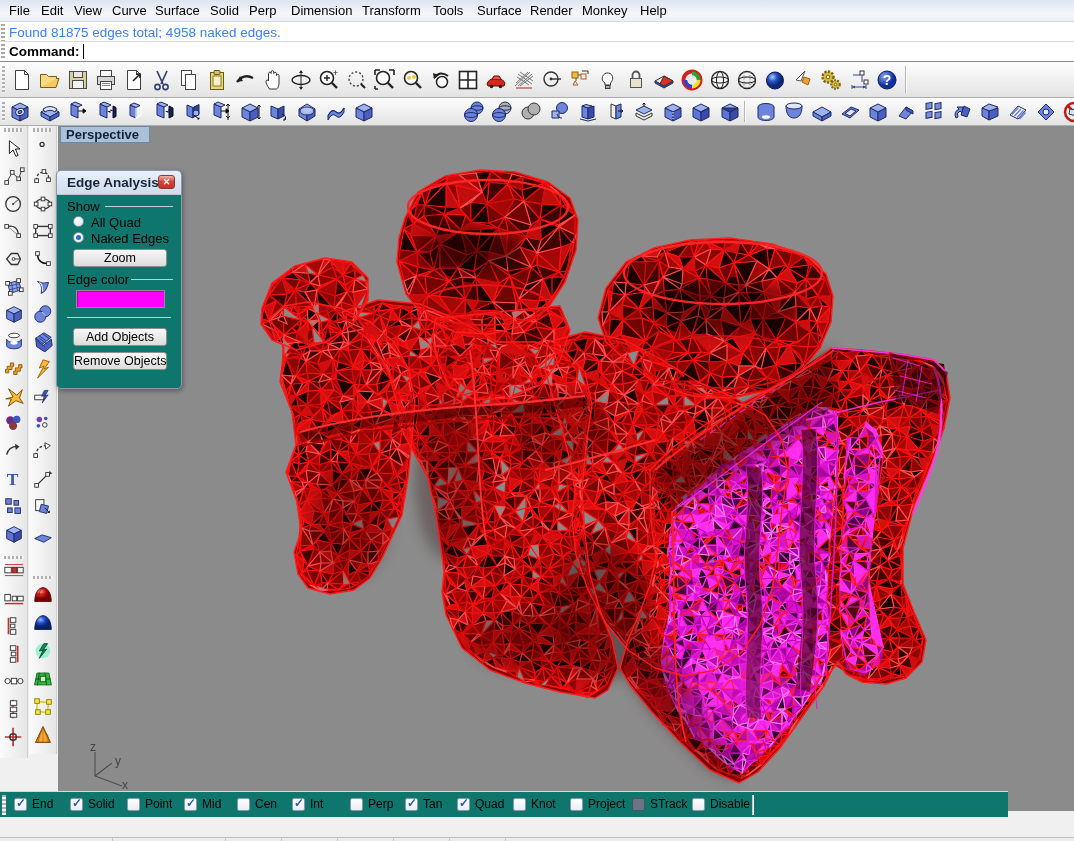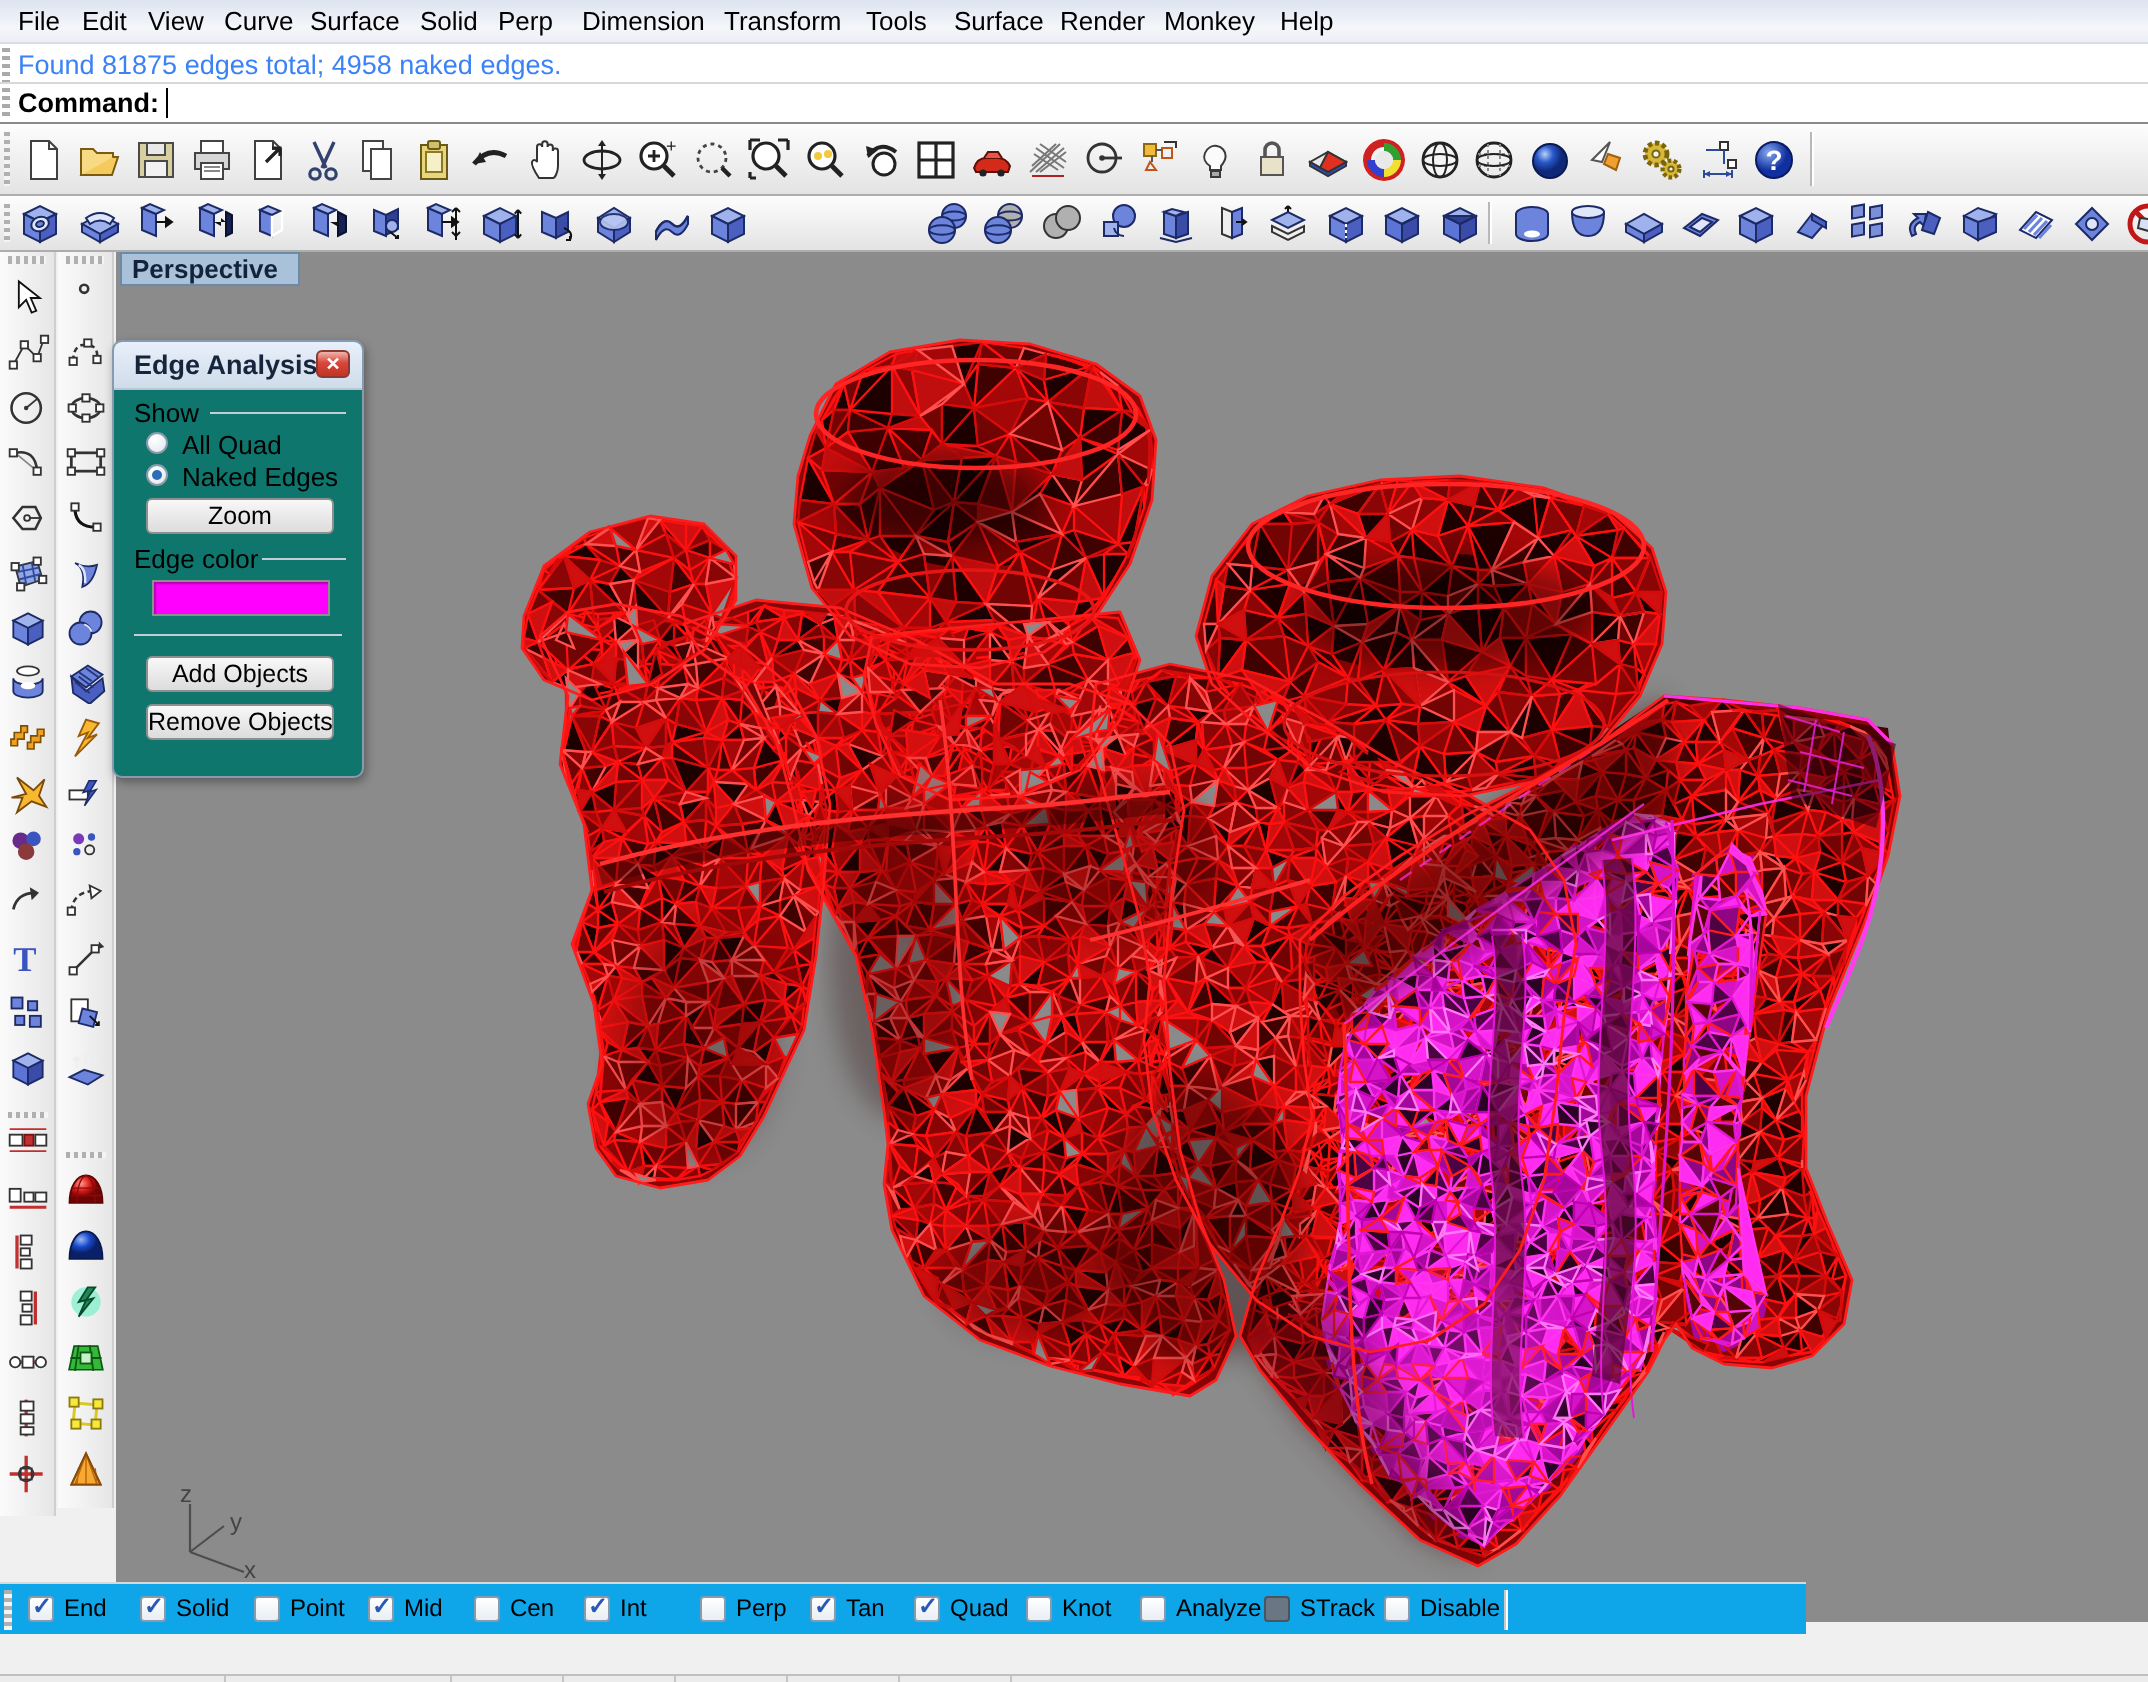--- a/index.html
+++ b/index.html
@@ -22,21 +22,21 @@
 #vplabel{position:absolute;left:2px;top:0px;width:90px;height:17px;background:#a9c2da;border:1px solid #6a8aa8;font-size:13px;font-weight:bold;color:#13233c;padding-left:5px;line-height:15px}
 #panel{left:56px;top:170px;width:126px;height:219px;background:#0f766e;border:1px solid #889ab0;border-radius:5px;box-shadow:1px 2px 5px rgba(0,0,0,.35);z-index:30}
 #ptitle{position:absolute;left:0;top:0;right:0;height:24px;background:linear-gradient(#e8f0fa,#cfdcea);border-radius:4px 4px 0 0;border-bottom:1px solid #b8c6d6}
 #ptitle b{position:absolute;left:10px;top:4px;font-size:13.5px;color:#16243c}
 #pclose{position:absolute;right:6px;top:4px;width:17px;height:14px;background:linear-gradient(#f0b4ac,#d8473a 45%,#c03325);border:1px solid #8a3a30;border-radius:3px;color:#fff;font-size:9px;font-weight:bold;text-align:center;line-height:13px}
 .plabel{position:absolute;font-size:13px;color:#000}
 .psep{position:absolute;height:1px;background:#c3cdd8}
 .pbtn{position:absolute;left:16px;width:94px;height:18px;background:linear-gradient(#f8f8f8,#dcdcdc);border:1px solid #8e8e8e;border-radius:3px;font-size:12.5px;color:#000;text-align:center;line-height:16px;white-space:nowrap}
 .radio{position:absolute;width:11px;height:11px;border-radius:50%;border:1px solid #8a9aad;background:radial-gradient(circle at 35% 30%,#fff,#dfe6ee)}
 .radio.sel::after{content:"";position:absolute;left:2px;top:2px;width:5px;height:5px;border-radius:50%;background:#2c6cb8}
-#statusbar{left:0;top:791px;width:903px;height:26px;background:#0ea5e9;border-top:1px solid #d8d8d8;z-index:5}
+#statusbar{left:0;top:791px;width:1008px;height:26px;background:#0f766e;border-top:1px solid #d8d8d8;z-index:5}
 .os{position:absolute;top:5px;font-size:12px;color:#000}
 .cb{position:absolute;top:6px;width:13px;height:13px;background:linear-gradient(#fff,#e8eef4);border:1px solid #8a9aad;border-radius:2px}
 .cb.on::after{content:"\2713";position:absolute;left:1px;top:-3px;font-size:12px;font-weight:bold;color:#2858b8}
 .cb.dark{background:#6a7684;border-color:#4a545e}
 #bstrip{left:0;top:837px;width:1074px;height:4px;background:#ececec;border-top:1px solid #c0c0c0}
 </style></head><body>
 <div id="menubar" class="abs">
 <span style="left:9px">File</span>
 <span style="left:41px">Edit</span>
 <span style="left:74px">View</span>
@@ -870,21 +870,21 @@
     <div class="os" style="left:310px">Int</div>
 <div class="cb" style="left:350px"></div>
     <div class="os" style="left:368px">Perp</div>
 <div class="cb on" style="left:405px"></div>
     <div class="os" style="left:423px">Tan</div>
 <div class="cb on" style="left:457px"></div>
     <div class="os" style="left:475px">Quad</div>
 <div class="cb" style="left:513px"></div>
     <div class="os" style="left:531px">Knot</div>
 <div class="cb" style="left:570px"></div>
-    <div class="os" style="left:588px">Analyze</div>
+    <div class="os" style="left:588px">Project</div>
 <div class="cb dark" style="left:632px"></div>
     <div class="os" style="left:650px">STrack</div>
 <div class="cb" style="left:692px"></div>
     <div class="os" style="left:710px">Disable</div>
 <div style="position:absolute;left:752px;top:3px;width:2px;height:20px;border-left:1px solid #c8c8c8;border-right:1px solid #fff"></div>
 </div>
 <div id="bstrip" class="abs">
     <div style="position:absolute;left:112px;top:0;width:1px;height:4px;background:#c4c4c4"></div>
     <div style="position:absolute;left:225px;top:0;width:1px;height:4px;background:#c4c4c4"></div>
     <div style="position:absolute;left:281px;top:0;width:1px;height:4px;background:#c4c4c4"></div>

